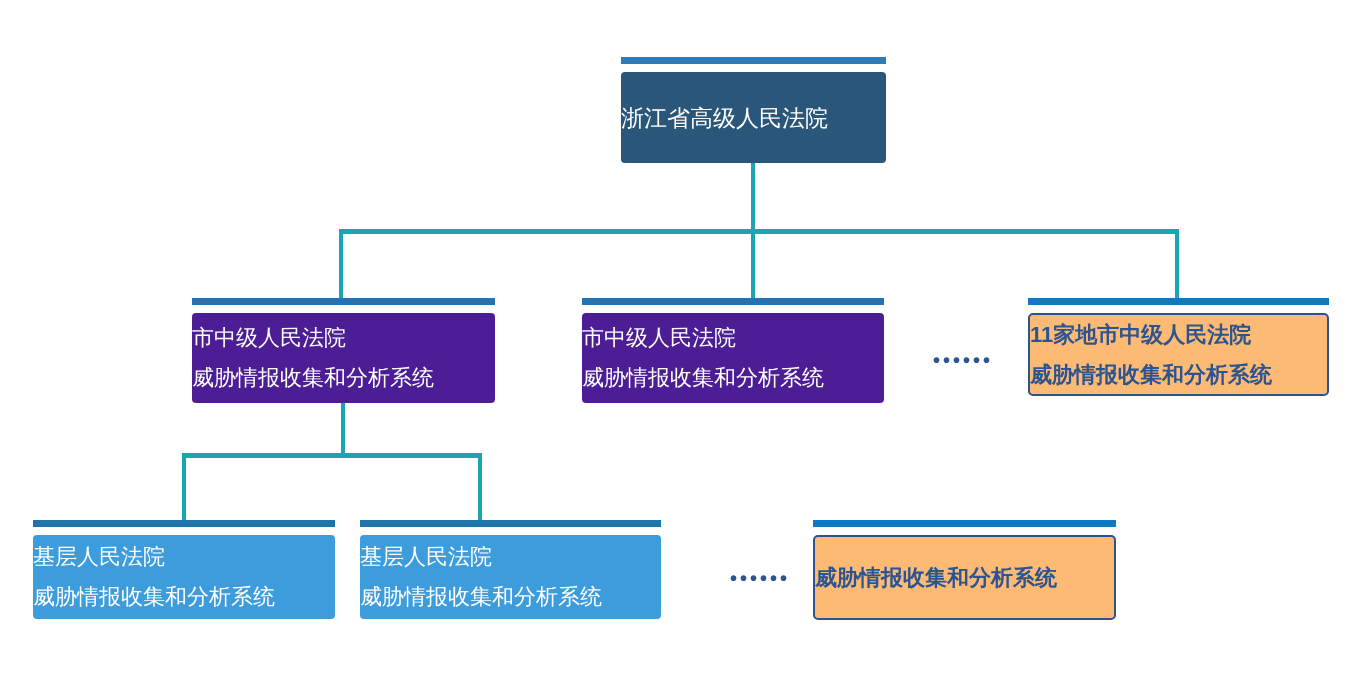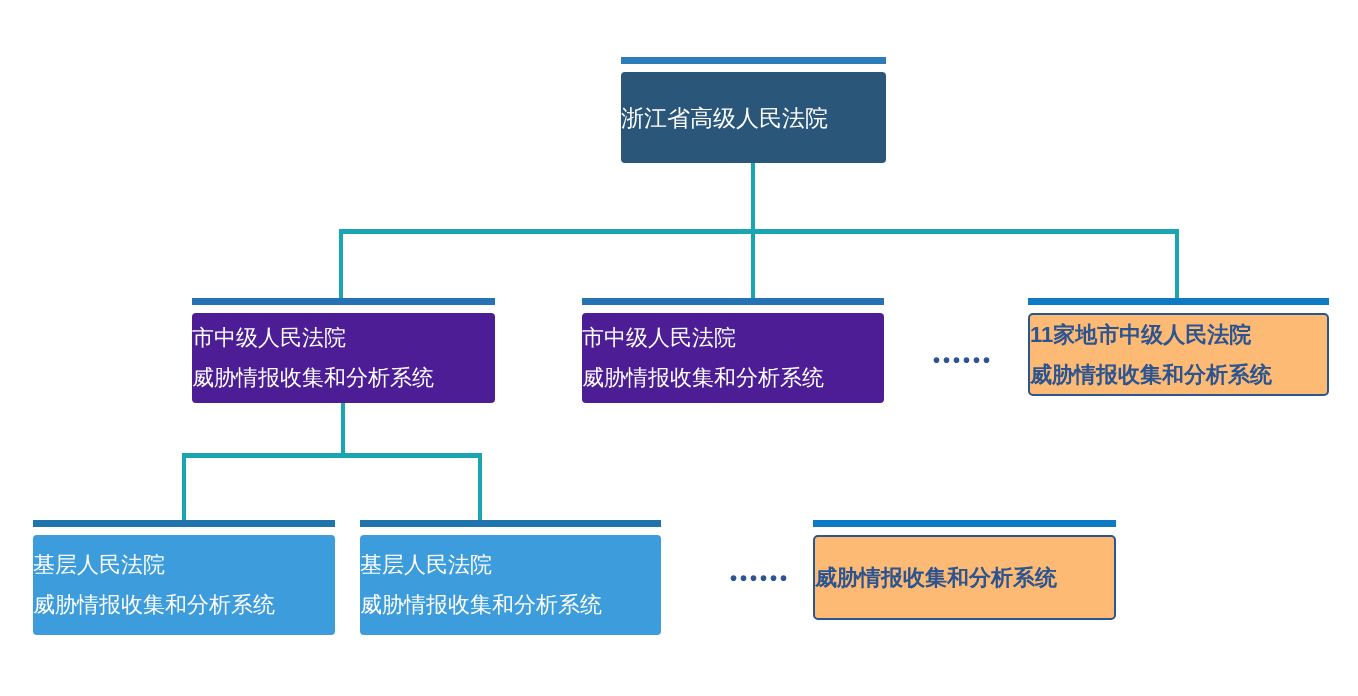--- a/index.html
+++ b/index.html
@@ -30,21 +30,21 @@
     text-align: center;
     color: #ffffff;
     font-size: 22px;
     line-height: 40px;
   }
   .root-bar   { background: #2B7CB9; }
   .root-box   { background: #2A567A; height: 91px; font-size: 23px; line-height: 44px; }
   .branch-bar { background: #2573B5; }
   .branch-box { background: #4c1d95; height: 90px; }
   .leaf-bar   { background: #2173AC; }
-  .leaf-box   { background: #3C9CDC; height: 100px; }
+  .leaf-box   { background: #3C9CDC; height: 84px; }
   .outline-bar { background: #0E7AC4; }
   .outline-box {
     background: #fdba74;
     border: 2px solid #2B5491;
     border-radius: 5px;
     color: #2B5491;
     font-weight: bold;
     height: 83px;
   }
   .outline-box.tall { height: 85px; }

